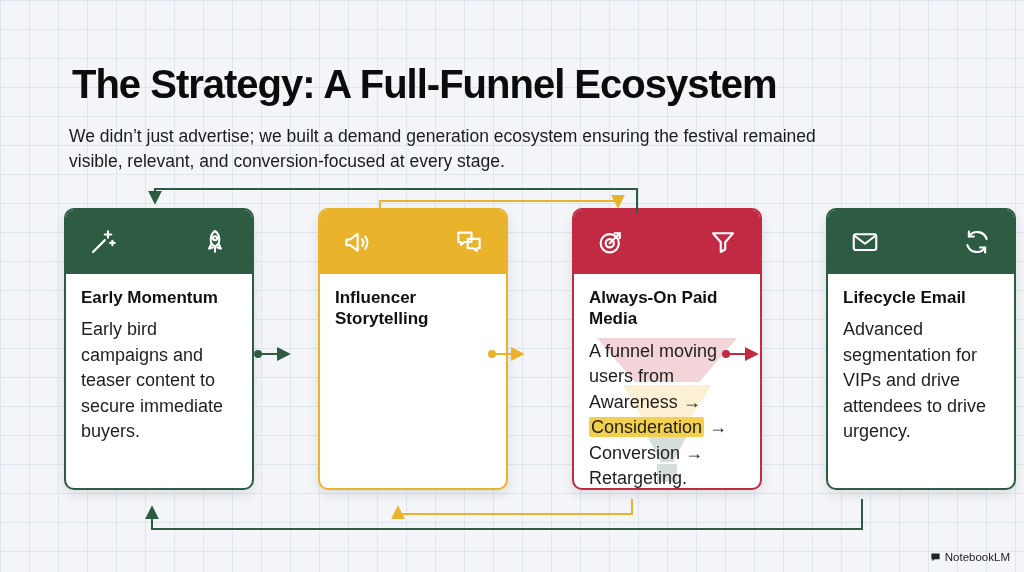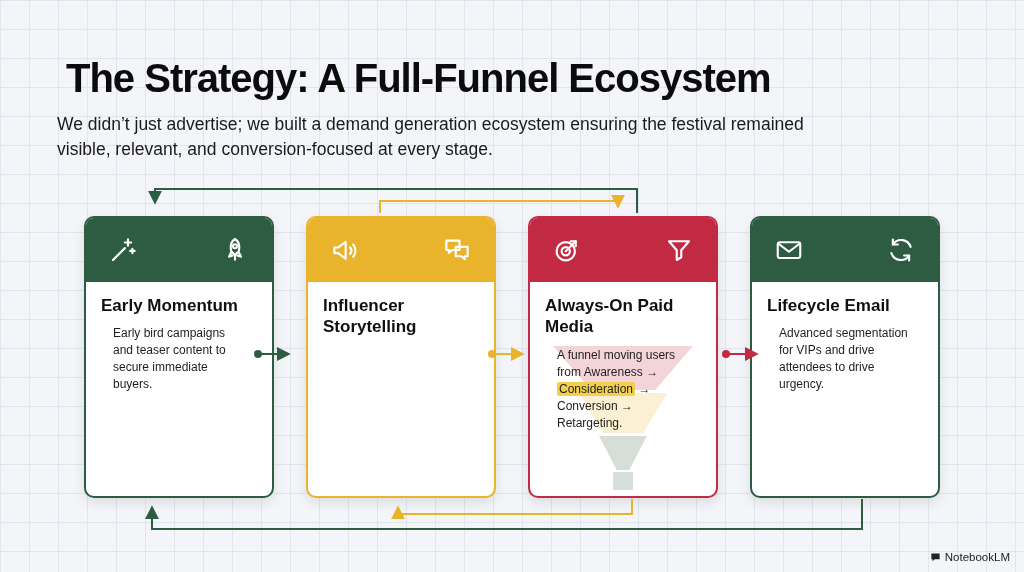--- a/index.html
+++ b/index.html
@@ -10,30 +10,30 @@
   }
   .canvas {
     position: relative; width: 1024px; height: 572px; overflow: hidden;
     background-color: var(--c-bg, #f3f5f8);
     background-image:
       linear-gradient(var(--c-grid, #e0e6ed) 1px, transparent 1px),
       linear-gradient(90deg, var(--c-grid, #e0e6ed) 1px, transparent 1px);
     background-size: 29px 29px;
   }
   .page-title {
-    position: absolute; left: 56px; top: 46px; margin: 10px;
+    position: absolute; left: 56px; top: 46px; margin: 16px;
     font-size: 40px; font-weight: bold; letter-spacing: -1px; color: #0c0c0c;
   }
   .page-subtitle {
-    position: absolute; left: 57px; top: 112px; margin: 0; width: 790px;
+    position: absolute; left: 57px; top: 112px; margin: 12px; width: 790px;
     font-size: 17.5px; line-height: 1.45; color: #1b1b1b;
   }
   .cards {
-    position: absolute; left: 64px; top: 216px;
-    display: flex; gap: 32px; z-index: 2; margin-left: 20px;
+    position: absolute; left: 64px; top: 208px;
+    display: flex; gap: 64px; z-index: 2;
   }
   .card {
     position: relative; width: 190px; height: 282px; box-sizing: border-box;
     background: #ffffff; border: 2px solid var(--accent);
     border-radius: 10px; overflow: hidden;
     box-shadow: 0 5px 12px rgba(20,30,40,.10);
   }
   .accent-green  { --accent: var(--c-green,  #2d5c43); }
   .accent-yellow { --accent: var(--c-yellow, #e9b42c); }
   .accent-red    { --accent: var(--c-red,    #c22a44); }
@@ -43,21 +43,21 @@
     padding: 0 22px;
   }
   .icon { display: inline-flex; }
   .card-title {
     position: relative; z-index: 1; margin: 0;
     padding: 13px 15px 4px; font-size: 17px; font-weight: bold;
     line-height: 1.25; color: #101010;
   }
   .card-body {
     position: relative; z-index: 1; margin: 0;
-    padding: 5px 27px 12px; font-size: 12px; line-height: 1.42; color: #1e1e1e;
+    padding: 5px 15px 12px; font-size: 18px; line-height: 1.42; color: #1e1e1e;
   }
   .hl { background: var(--c-highlight, #f3cf4e); padding: 0 2px; border-radius: 2px; }
   .funnel-bg {
     position: absolute; left: 0; right: 0; top: 128px; z-index: 0;
     display: flex; flex-direction: column; align-items: center; opacity: .2;
     pointer-events: none;
   }
   .funnel-l1 { width: 140px; height: 44px; background: var(--c-red, #c22a44);
     clip-path: polygon(0 0, 100% 0, 73% 100%, 27% 100%); }
   .funnel-l2 { width: 92px; height: 40px; margin-top: 3px; background: var(--c-yellow, #e9b42c);

